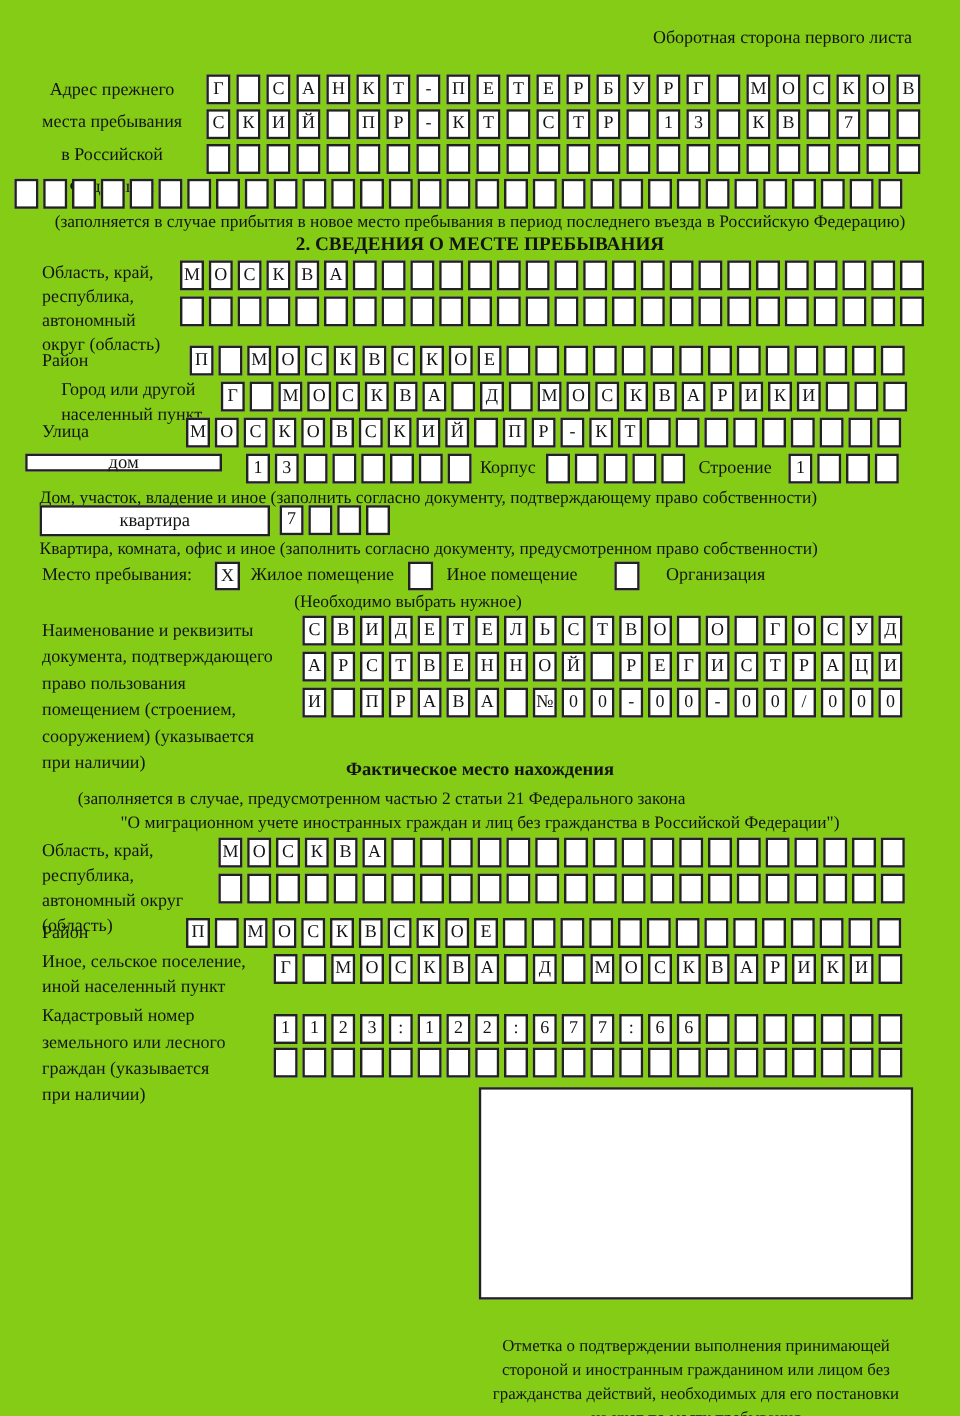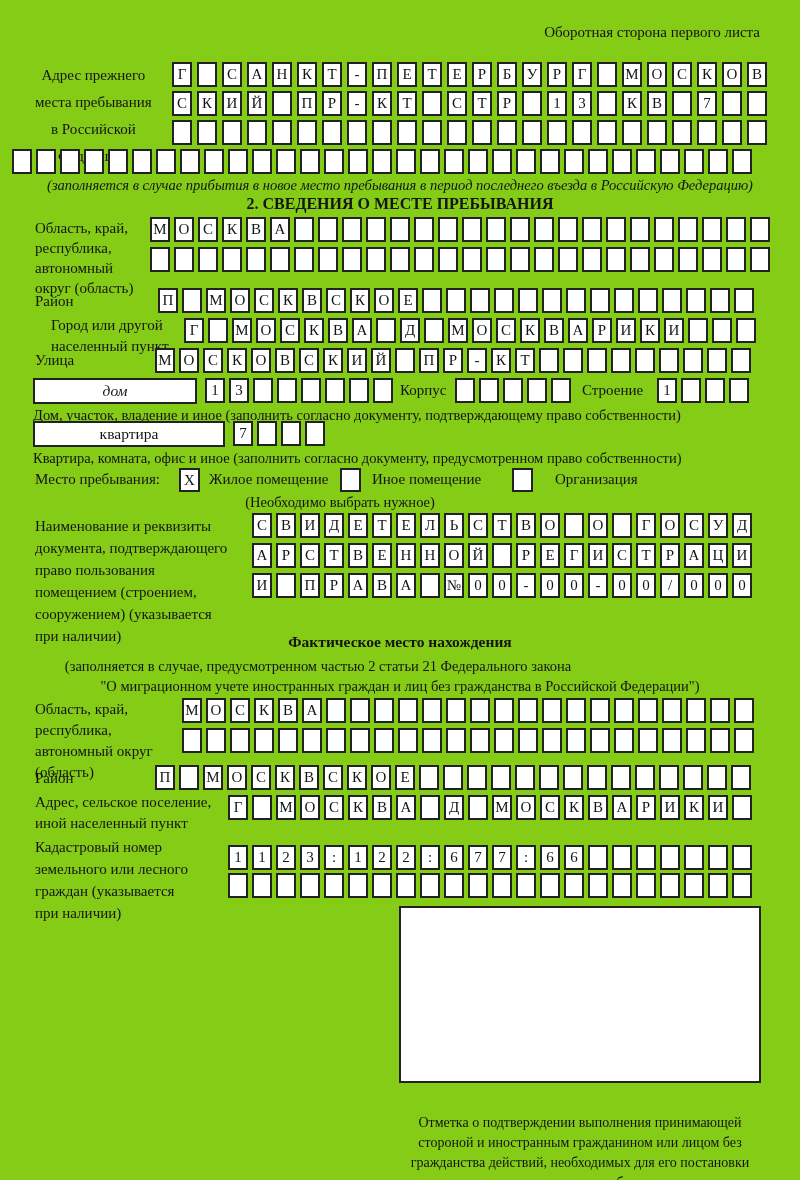--- a/index.html
+++ b/index.html
@@ -150,21 +150,21 @@
       <span class="cell"></span>
       <span class="cell"></span>
       <span class="cell"></span>
       <span class="cell"></span>
       <span class="cell"></span>
       <span class="cell"></span>
       <span class="cell"></span>
       <span class="cell"></span>
       <span class="cell"></span>
     </div>
-  <div class="caption center" style="left:0; top:177px; width:800px;font-style:italic;">(заполняется в случае прибытия в новое место пребывания в период последнего въезда в Российскую Федерацию)</div>
+  <div class="caption center" style="left:0; top:177px; width:800px;">(заполняется в случае прибытия в новое место пребывания в период последнего въезда в Российскую Федерацию)</div>
 
   <div class="sec-title" style="top:195px;">2. СВЕДЕНИЯ О МЕСТЕ ПРЕБЫВАНИЯ</div>
 
   <div class="lbl" style="left:35px; top:218px; line-height:20px;">
     <div>Область, край,</div>
     <div>республика,</div>
     <div>автономный</div>
     <div>округ (область)</div>
   </div>
   <div class="row" style="left:150px; top:217px;">
@@ -306,21 +306,21 @@
       <span class="cell"></span>
       <span class="cell"></span>
       <span class="cell"></span>
       <span class="cell"></span>
       <span class="cell"></span>
       <span class="cell"></span>
       <span class="cell"></span>
       <span class="cell"></span>
     </div>
 
-  <div class="frect" style="left:33px; top:378px; width:164px; height:26px;font-style:italic;">дом</div>
+  <div class="frect" style="left:21px; top:378px; width:164px; height:15px;">дом</div>
   <div class="row" style="left:205px; top:378px;">
       <span class="cell">1</span>
       <span class="cell">3</span>
       <span class="cell"></span>
       <span class="cell"></span>
       <span class="cell"></span>
       <span class="cell"></span>
       <span class="cell"></span>
       <span class="cell"></span>
     </div>
@@ -523,21 +523,21 @@
       <span class="cell"></span>
       <span class="cell"></span>
       <span class="cell"></span>
       <span class="cell"></span>
       <span class="cell"></span>
       <span class="cell"></span>
       <span class="cell"></span>
     </div>
 
   <div class="lbl" style="left:35px; top:792px;">
-    <div>Адрес, сельское поселение,</div>
+    <div>Иное, сельское поселение,</div>
     <div>иной населенный пункт</div>
   </div>
   <div class="row" style="left:228px; top:795px;">
       <span class="cell">Г</span>
       <span class="cell"></span>
       <span class="cell">М</span>
       <span class="cell">О</span>
       <span class="cell">С</span>
       <span class="cell">К</span>
       <span class="cell">В</span>

